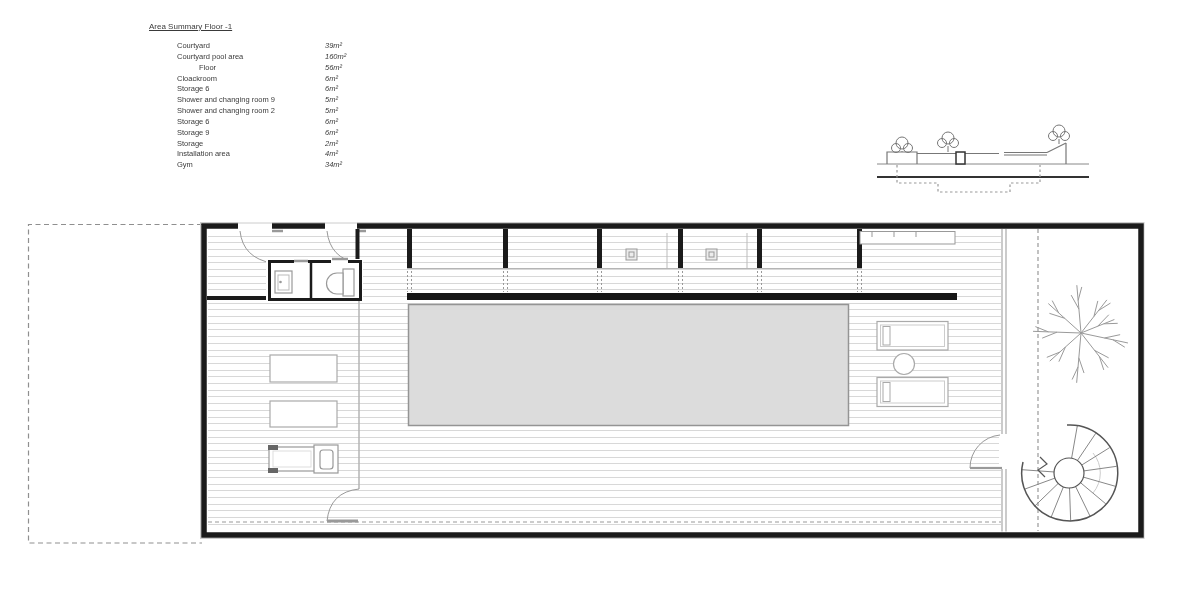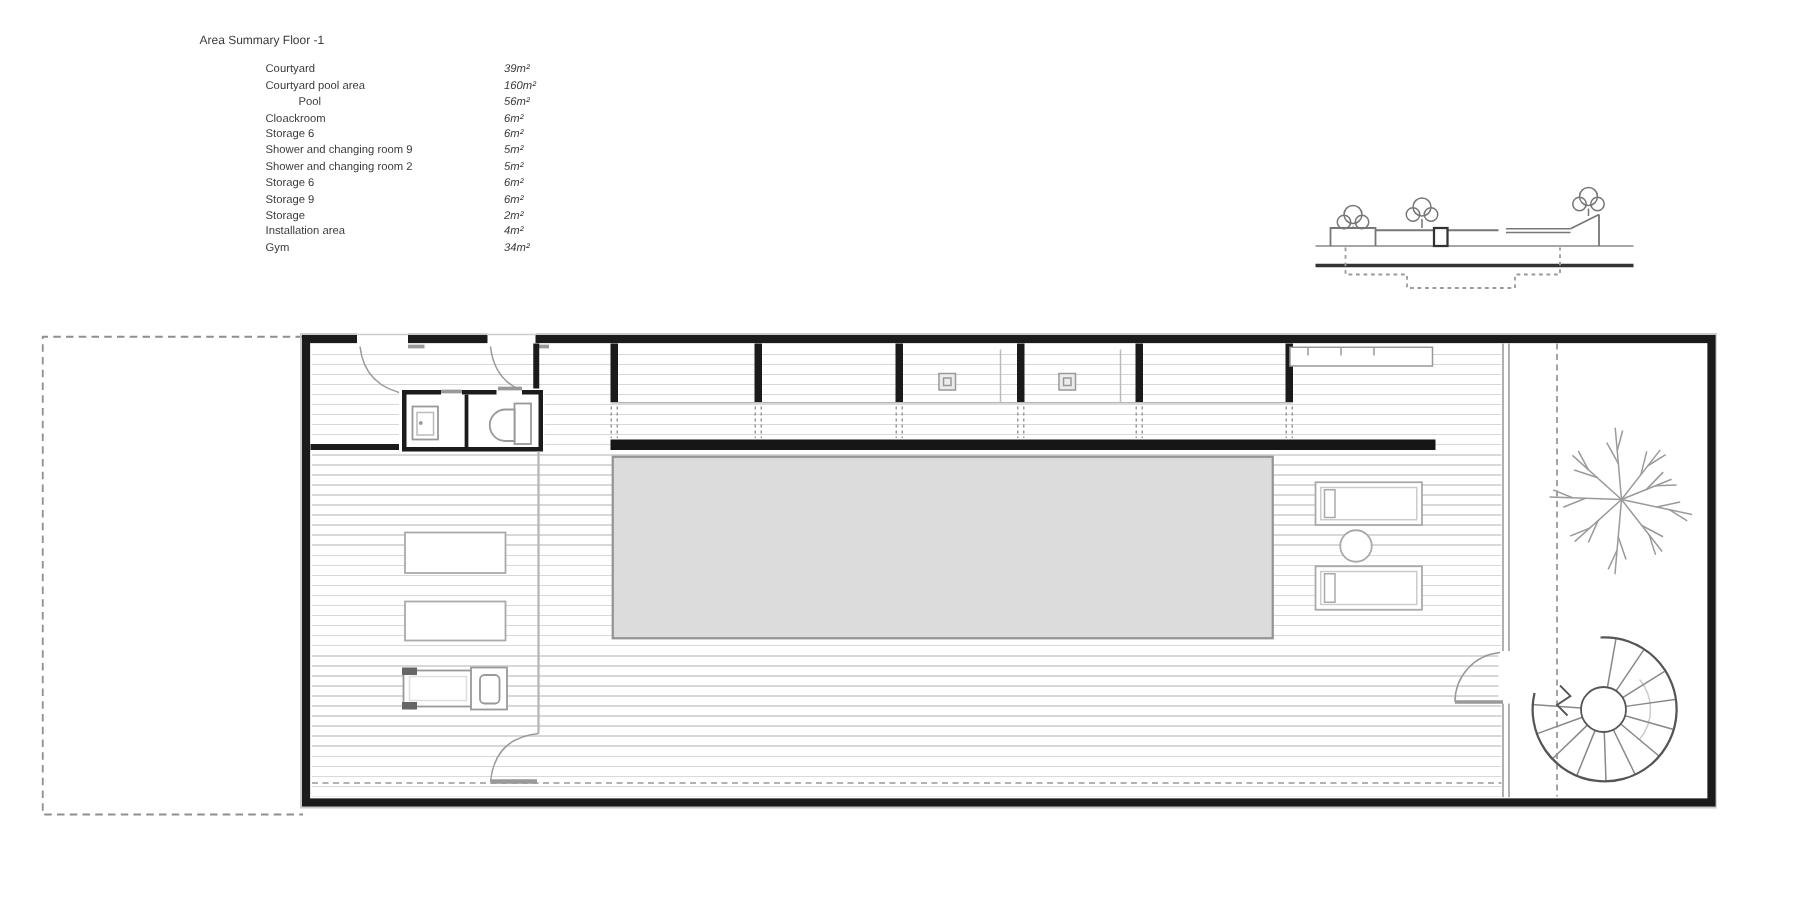--- a/index.html
+++ b/index.html
@@ -1,21 +1,21 @@
 <!DOCTYPE html>
 <html><head>
 <meta charset="utf-8">
 <style>
   html,body{margin:0;padding:0;background:#ffffff;}
   #stage{position:relative;width:1200px;height:606px;background:#ffffff;overflow:hidden;
          font-family:"Liberation Sans", sans-serif;color:#3c3c3c;}
   .summary{position:absolute;left:0;top:0;width:420px;}
-  .summary-title{position:absolute;left:133px;top:22px;font-size:8px;color:#3a3a3a;white-space:nowrap;}
+  .summary-title{position:absolute;left:149px;top:22px;font-size:8px;color:#3a3a3a;white-space:nowrap;text-decoration:underline;}
   .summary-list{position:absolute;left:177px;top:41px;font-size:7.5px;color:#3a3a3a;}
-  .summary-row{display:flex;line-height:10.85px;white-space:nowrap;gap:11px;}
+  .summary-row{display:flex;line-height:10.85px;white-space:nowrap;}
   .summary-row .lbl{width:148px;}
   .summary-row.indent .lbl{padding-left:22px;width:126px;}
   .summary-row .val{width:60px;font-style:italic;}
   #deck-lines{position:absolute;left:208px;top:230px;width:793px;height:301px;
     background:repeating-linear-gradient(to bottom, rgba(0,0,0,0) 0px, rgba(0,0,0,0) 5.7px, #d8d8d8 5.7px, #d8d8d8 6.7px);}
   svg{position:absolute;left:0;top:0;}
 </style>
 </head>
 <body>
 
@@ -233,21 +233,21 @@
     <div class="summary-list">
       <div class="summary-row">
           <span class="lbl">Courtyard</span>
           <span class="val">39m²</span>
         </div>
       <div class="summary-row">
           <span class="lbl">Courtyard pool area</span>
           <span class="val">160m²</span>
         </div>
       <div class="summary-row indent">
-          <span class="lbl">Pool</span>
+          <span class="lbl">Floor</span>
           <span class="val">56m²</span>
         </div>
       <div class="summary-row">
           <span class="lbl">Cloackroom</span>
           <span class="val">6m²</span>
         </div>
       <div class="summary-row">
           <span class="lbl">Storage 6</span>
           <span class="val">6m²</span>
         </div>

